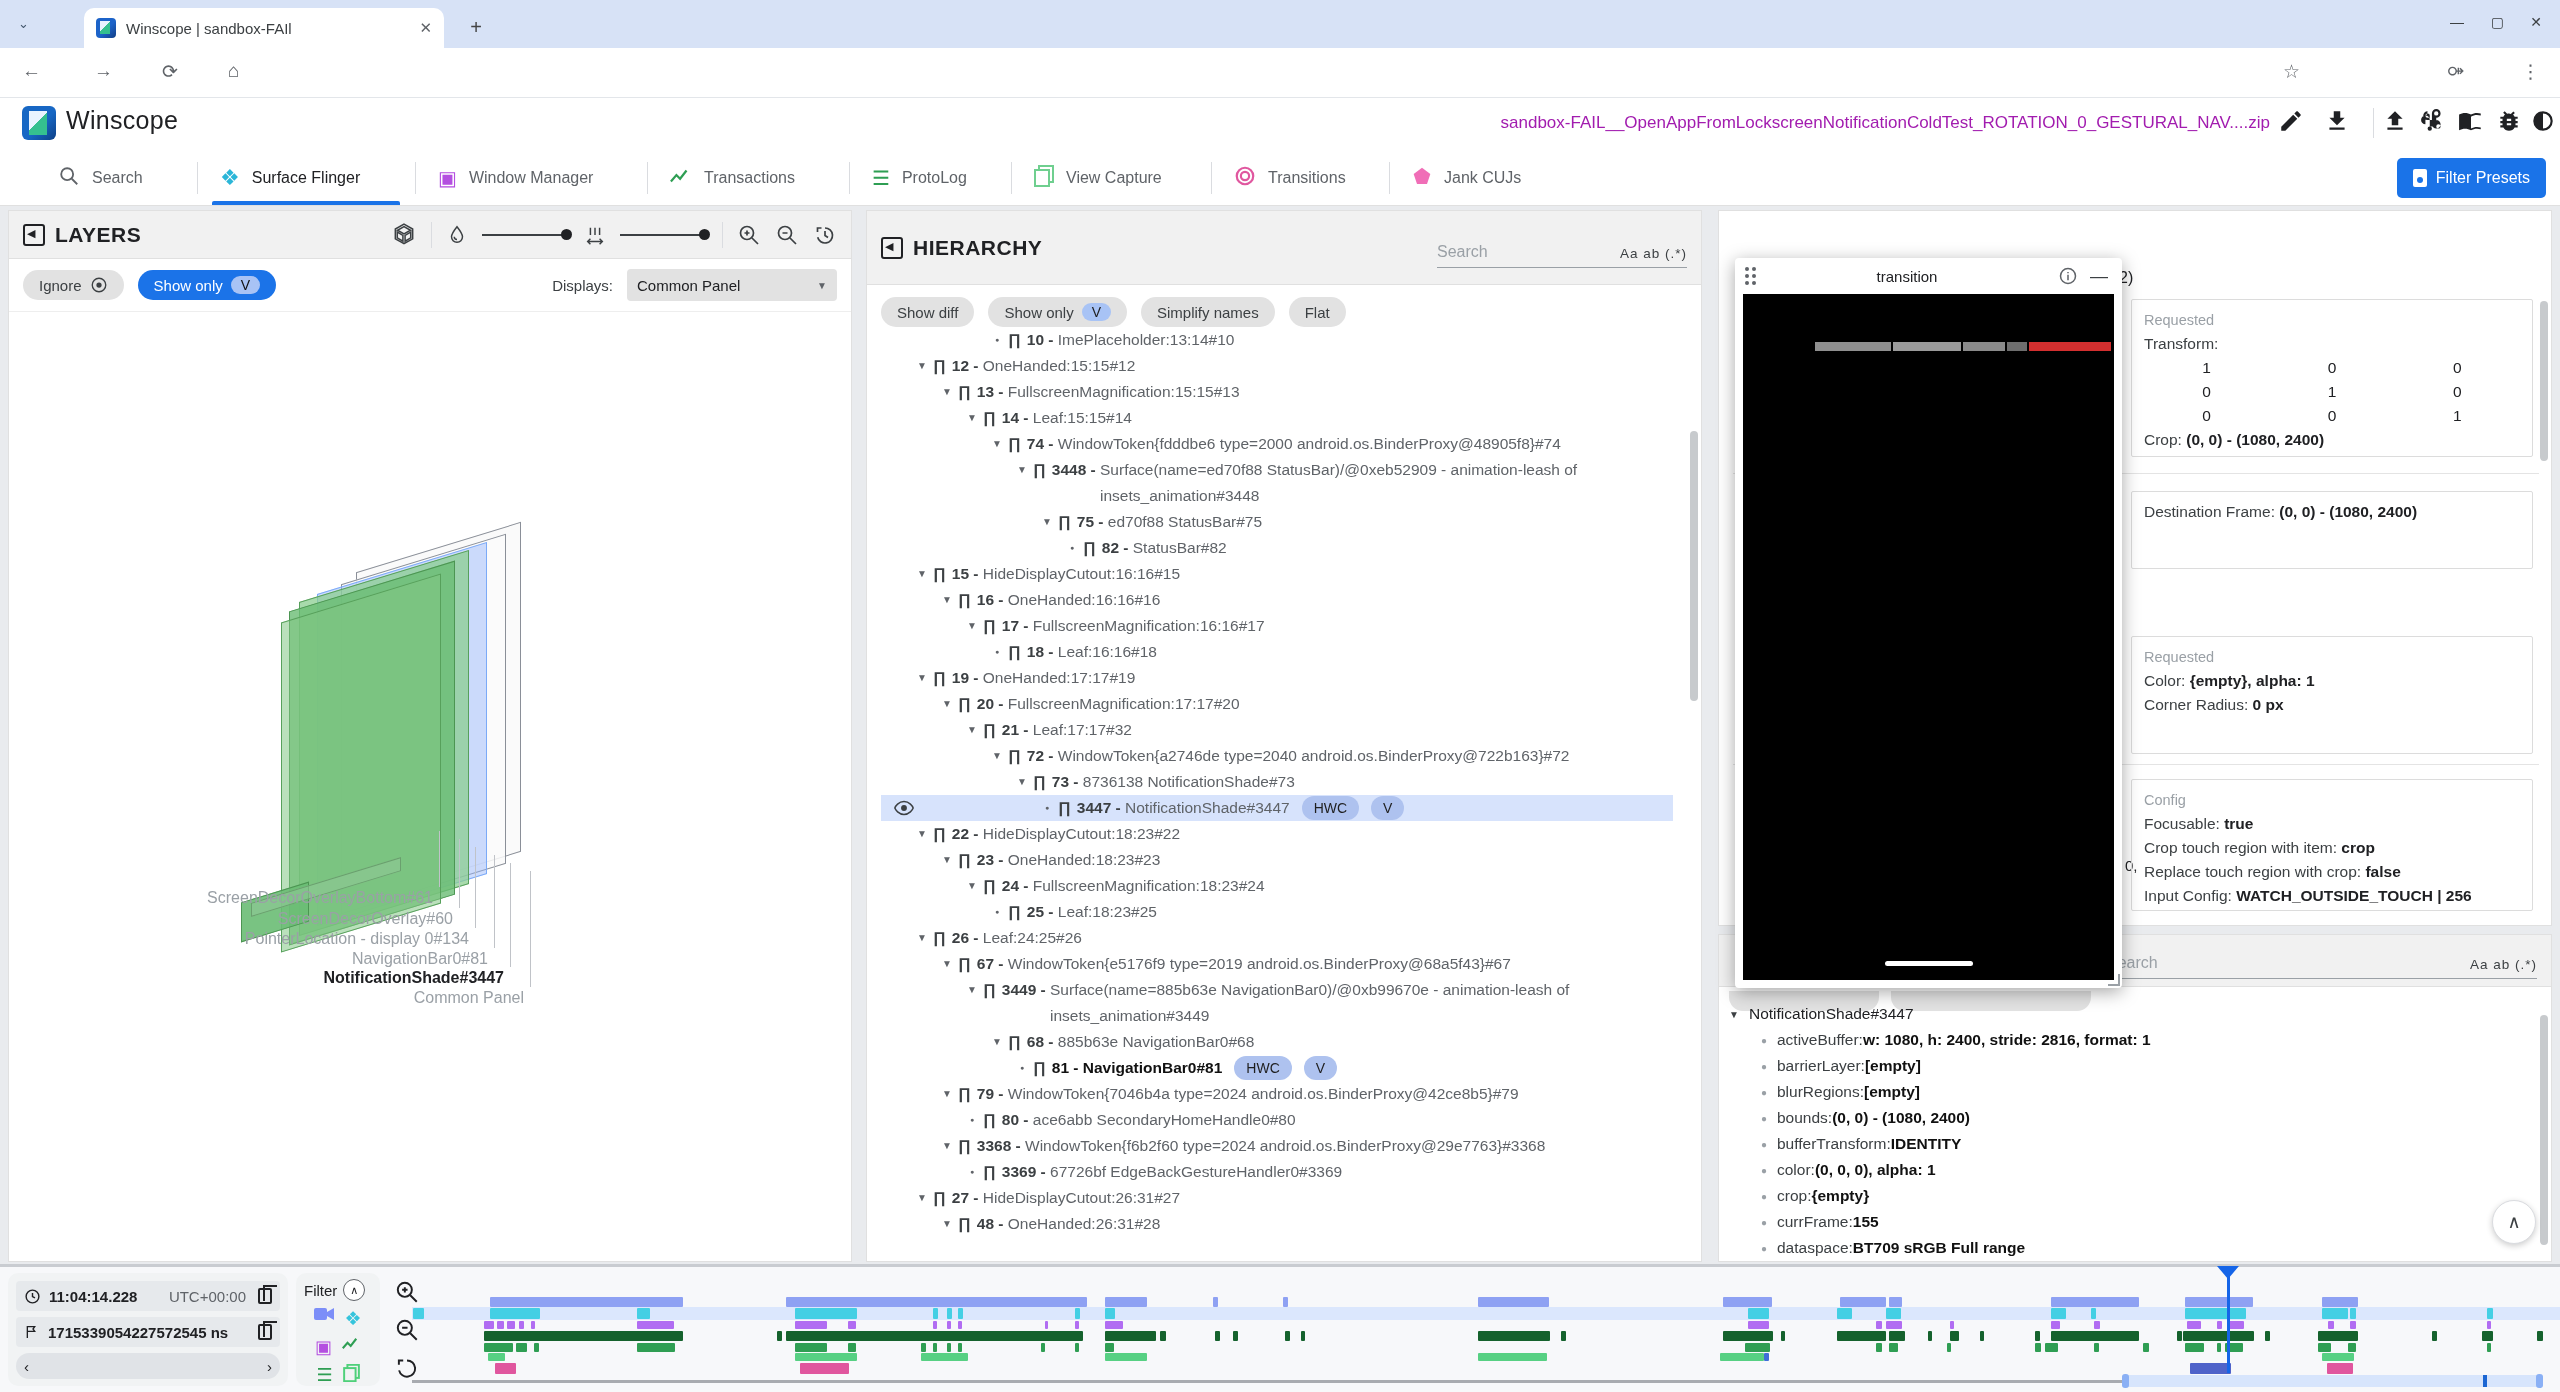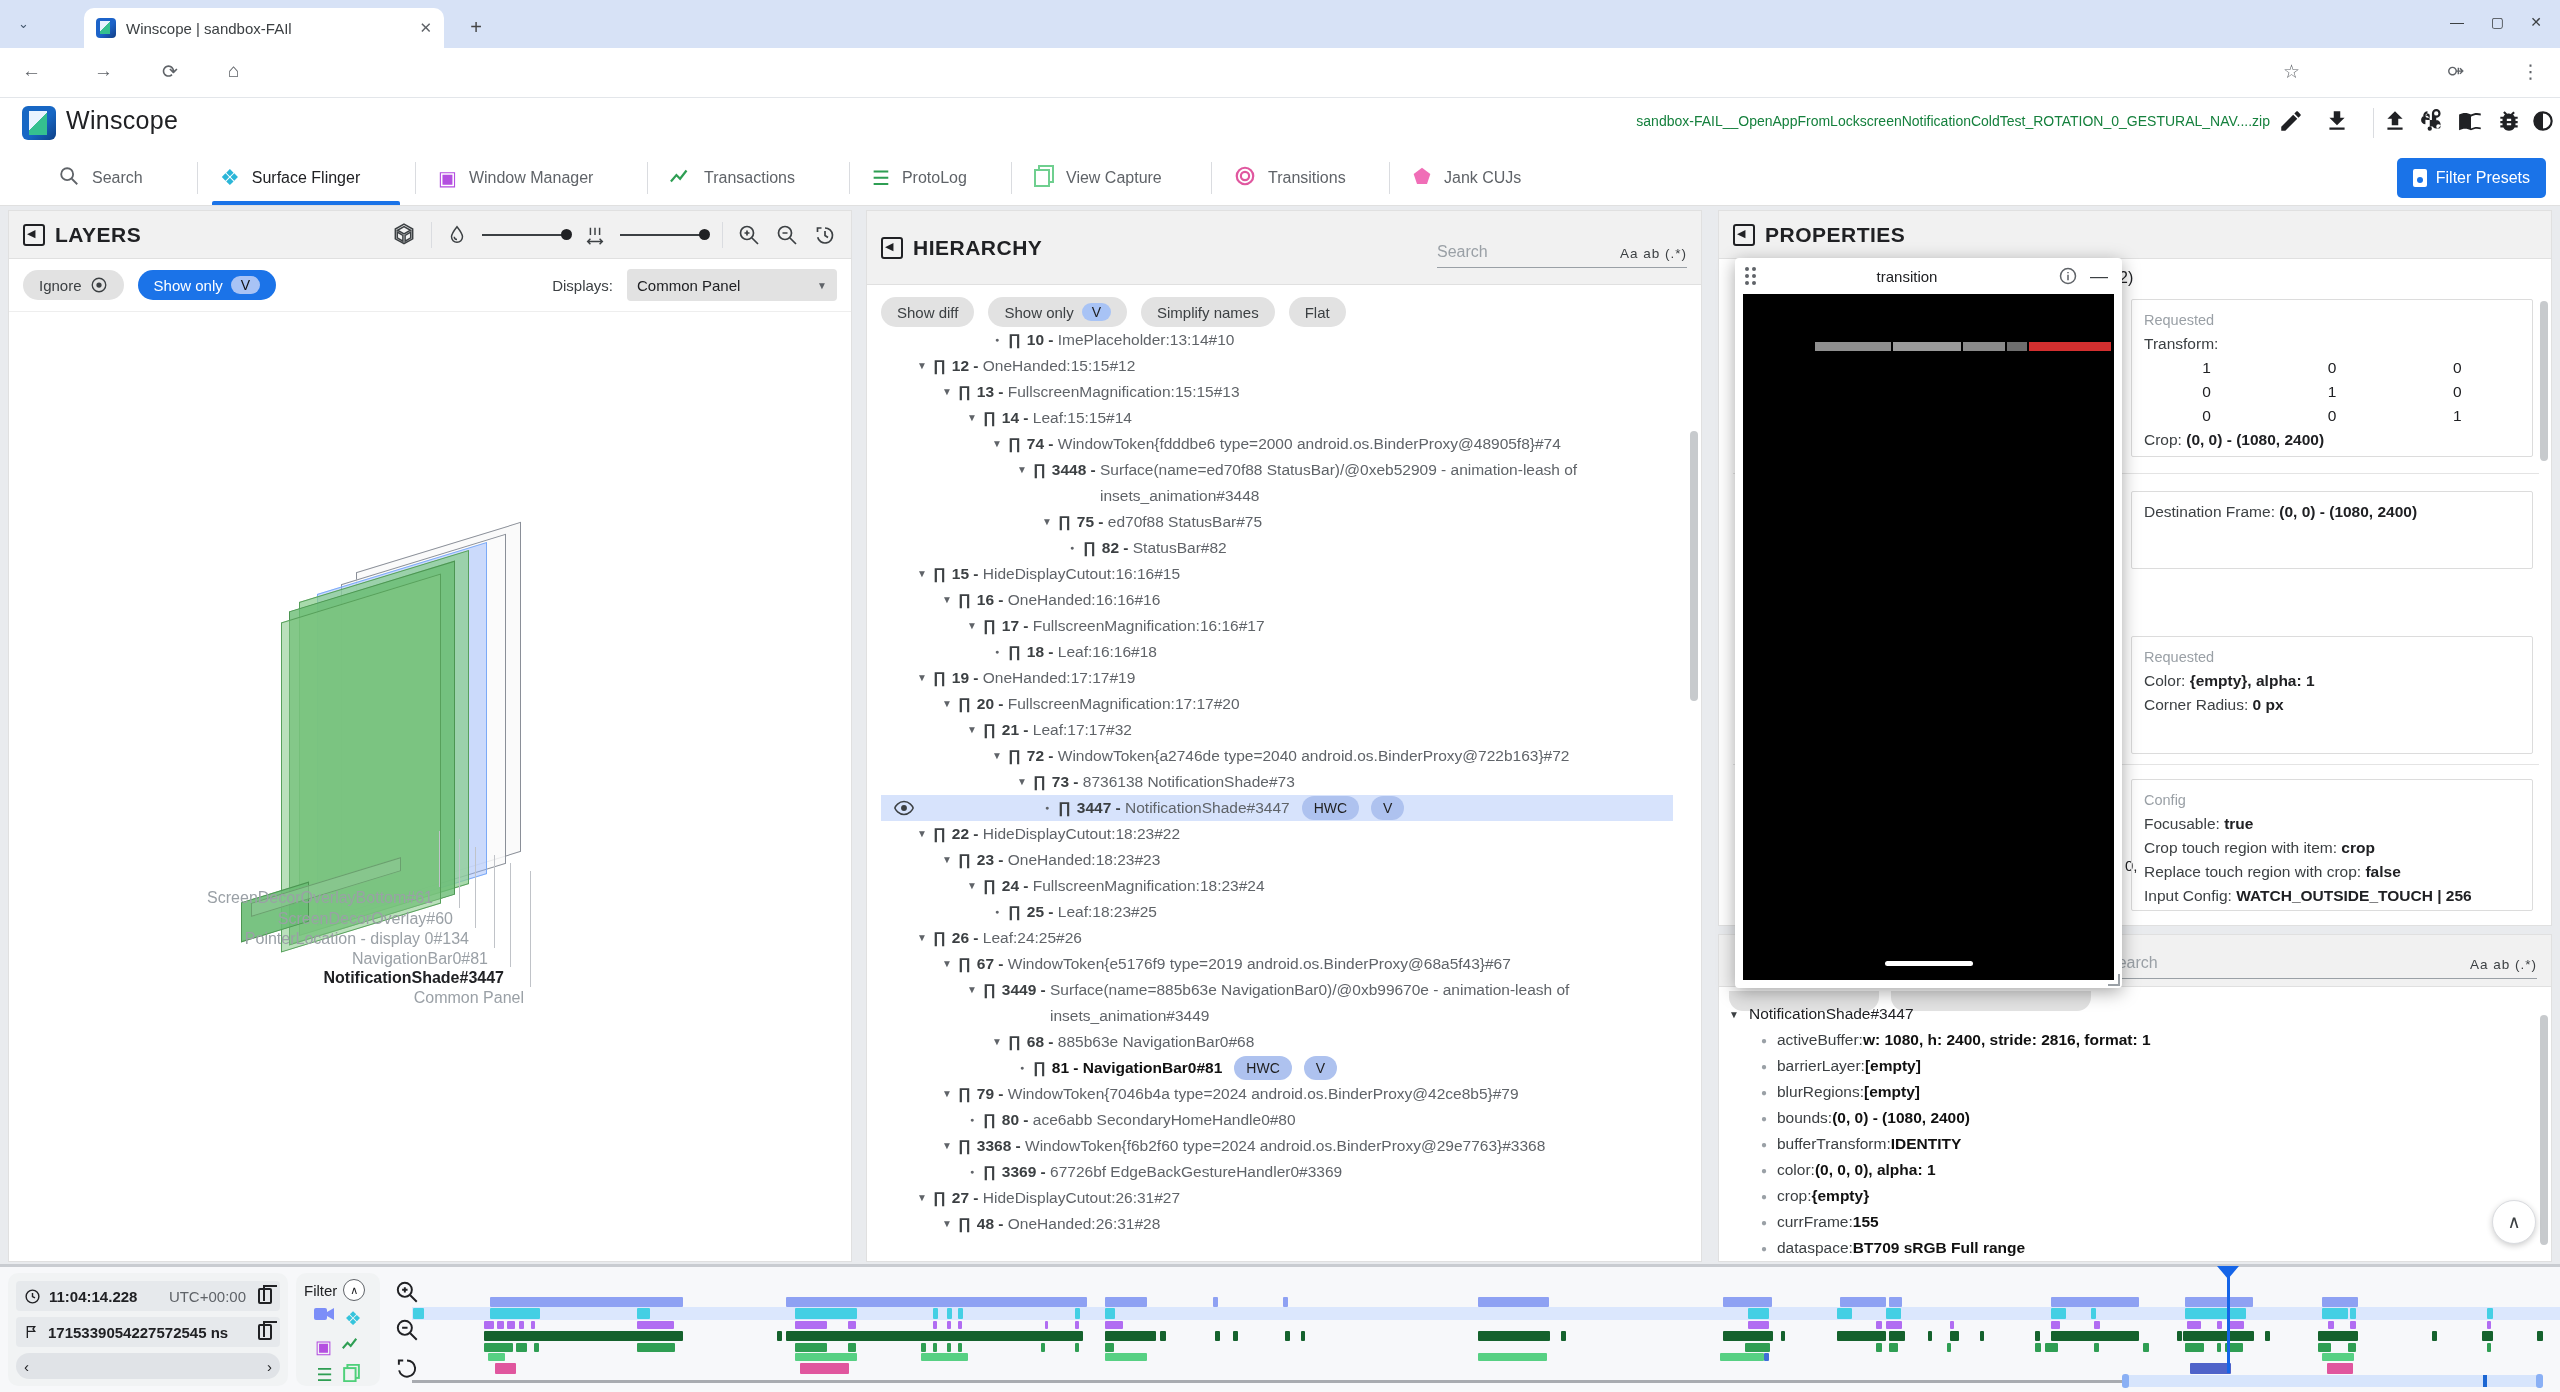--- a/index.html
+++ b/index.html
@@ -19,21 +19,21 @@
   #urlrow{position:absolute;left:0;top:48px;width:2560px;height:50px;background:#fff;border-bottom:1px solid #e3e6ea}
   .navic{position:absolute;top:12px;font-size:19px;color:#5f6368}
   #urlpill{position:absolute;left:300px;top:55px;width:1980px;height:37px;background:#f0f3f4;border-radius:19px;display:flex;align-items:center;padding:0 18px;gap:12px;font-size:15.5px;color:#202124}
   #urlpill .tune{font-size:13px;color:#5f6368;letter-spacing:1px}
   .extdot{position:absolute;top:62px;width:22px;height:22px;border-radius:50%}
   
   #appbar{position:absolute;left:0;top:98px;width:2560px;height:52px;background:#fff}
   #logo{position:absolute;left:22px;top:106px;width:34px;height:34px;border-radius:6px;background:linear-gradient(135deg,#1767c4 55%,#0d3f86);}
   #logo:after{content:"";position:absolute;left:7px;top:5px;width:18px;height:24px;background:linear-gradient(135deg,#eaf4ff 46%,#35c08f 46%)}
   #appname{position:absolute;left:66px;top:106px;font-size:25px;font-weight:normal;letter-spacing:.3px}
-  #tracefile{position:absolute;right:290px;top:113px;font-size:14px;color:#15803d;max-width:1000px;white-space:nowrap}
+  #tracefile{position:absolute;right:290px;top:113px;font-size:17px;color:#a21caf;max-width:1000px;white-space:nowrap}
   .hdrico{position:absolute;top:108px;width:30px;height:30px;color:#202124}
   .hdrico svg{width:26px;height:26px}
   #hdrdivider{position:absolute;right:186px;top:108px;width:1px;height:30px;background:#dadce0}
   
   #navrow{position:absolute;left:0;top:150px;width:2560px;height:56px;background:#fff;border-bottom:1px solid #e0e0e0}
   .ntab{position:absolute;top:0;height:55px;display:flex;align-items:center;gap:12px;font-size:16px;color:#5f6368;padding:0 8px}
   .ntab.active{color:#202124}
   .nsep{position:absolute;top:12px;width:1px;height:32px;background:#dadce0}
   #underline{position:absolute;top:51px;height:4px;background:#1a73e8;border-radius:2px 2px 0 0}
   #fpbtn{position:absolute;right:14px;top:158px;height:40px;background:#1a73e8;color:#fff;border-radius:5px;display:flex;align-items:center;gap:9px;padding:0 16px;font-size:16px}
@@ -546,24 +546,20 @@
         <span class="tg" style="font-size: 10px;">▼</span>
         <span class="pin">∏</span>
         <span class="rid">29 - </span>
         <span class="rname">FullscreenMagnification:26:27#29</span>
       </div>
     </div>
   <div class="sbar" style="right:3px;top:220px;width:8px;height:270px"></div>
 </div>
 
 <div class="panel" style="left:1718px;top:210px;width:834px;height:716px">
-  <div class="phead">
-    <span class="pico"></span>
-    <span class="ptitle">PROPERTIES</span>
-  </div>
   <div style="position:absolute;left:400px;top:58px;font-size:16px;color:#202124">2)</div>
   <div style="position:absolute;left:406px;top:646px;font-size:15px;color:#202124">0,</div>
 
   <div class="pbox" style="left:412px;top:88px;width:402px;height:158px">
     <div class="bh">Requested</div>
     <div class="k">Transform:</div>
     <div id="matrix">
         <div class="mrow">
           <span style="text-align: center;">1</span>
           <span style="text-align: center;">0</span>

